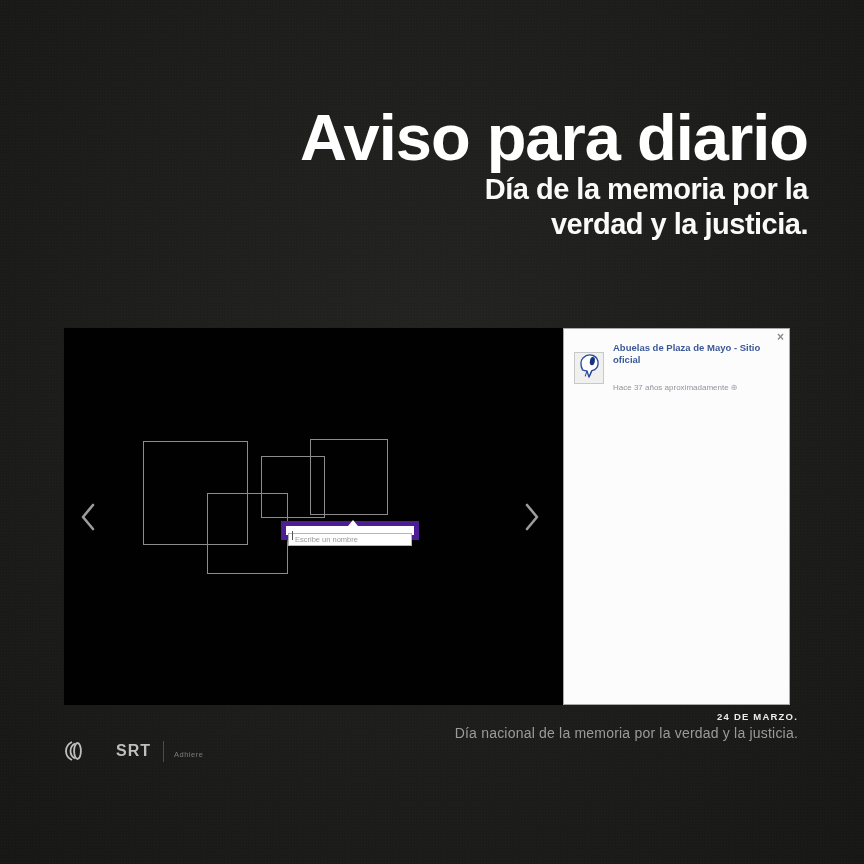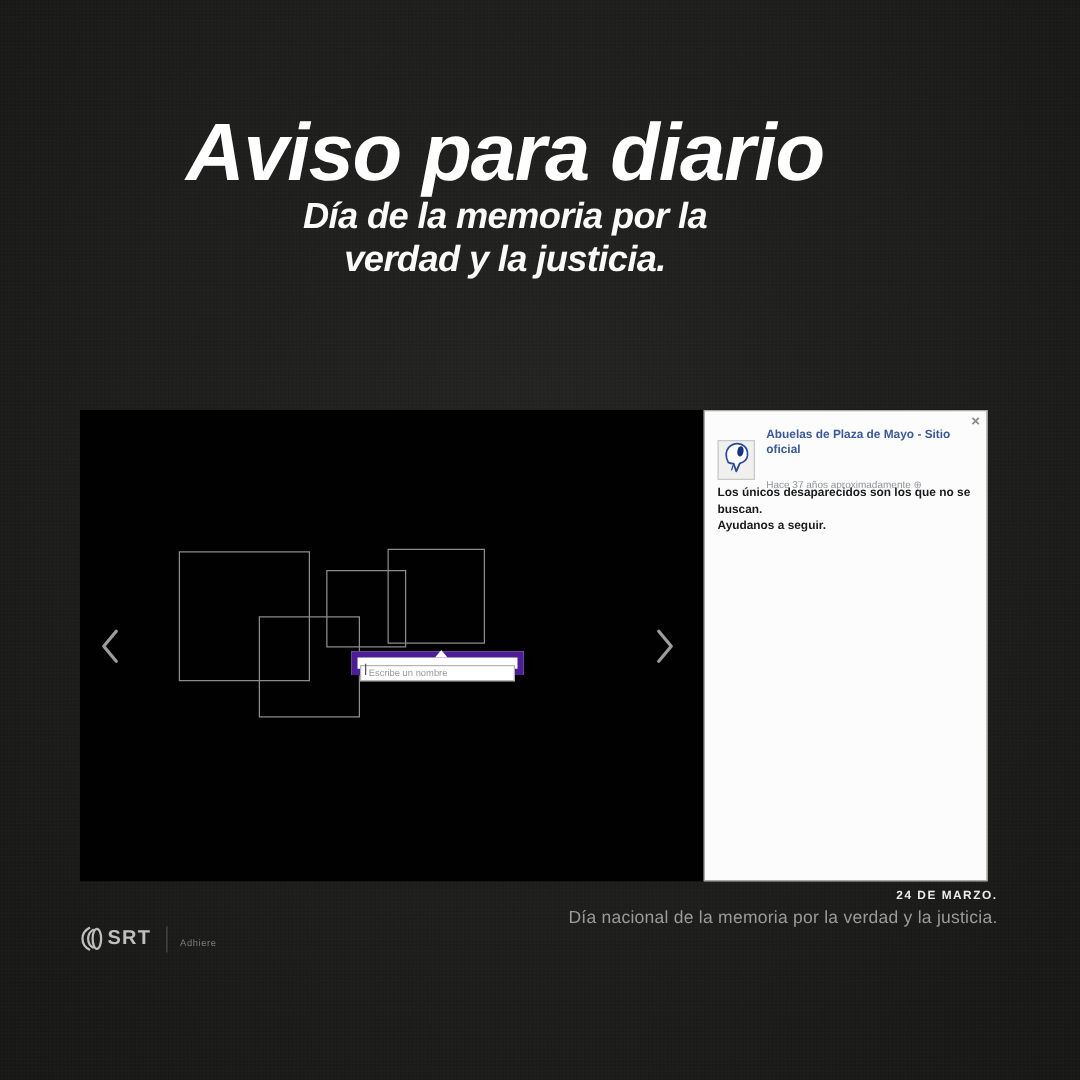--- a/index.html
+++ b/index.html
@@ -13,21 +13,21 @@
     position:relative; width:864px; height:864px;
     background:radial-gradient(ellipse at 50% 40%, #232321 0%, #1d1d1b 55%, #171715 100%);
   }
   .page::after{
     content:""; position:absolute; inset:0; pointer-events:none;
     background-image:radial-gradient(rgba(255,255,255,0.025) 1px, transparent 1px);
     background-size:3px 3px;
   }
   
   .header {
-    position:absolute; left:0; top:88px; width:808px; text-align:center; z-index:2;font-style:italic;
+    position:absolute; left:0; top:104px; width:808px; text-align:right; z-index:2;
   }
   .title {
     font-size:65px; font-weight:bold; color:#ffffff; letter-spacing:-1px; line-height:1.05;
   }
   .subtitle {
     font-size:29px; font-weight:bold; color:#fafafa;
     line-height:35px; white-space:pre-line; letter-spacing:-0.5px;
   }
   
   .mockup {
@@ -91,21 +91,21 @@
   }
   .fb-meta .globe { font-size:8px; color:#9aa0a8; }
   .fb-body {
     position:absolute; left:10px; top:59px; width:210px;
     font-size:9.5px; font-weight:bold; color:#1a1a1a; line-height:13px; white-space:pre-line;
   }
   
   .footer-left {
     position:absolute; left:64px; top:740px; display:flex; align-items:center; z-index:2;
   }
-  .srt-logo { display:flex; align-items:center; }
+  .srt-logo { display:flex; align-items:center;gap:30px; }
   .srt-logo svg { display:block; }
   .srt-text {
     margin-left:2px; font-size:16px; font-weight:bold; color:#bfbfbf; letter-spacing:1px;
   }
   .footer-divider {
     width:1px; height:21px; background:#4d4d4d; margin:0 10px 0 12px;
   }
   .adhiere {
     font-size:7.5px; color:#7d7d7d; letter-spacing:0.5px; align-self:flex-end; margin-bottom:3px;
   }
@@ -177,22 +177,20 @@
         <div class="fb-headtext">
           <a class="fb-pagename" href="#">Abuelas de Plaza de Mayo - Sitio
 oficial</a>
           <div class="fb-meta">
             <span>Hace 37 años aproximadamente</span>
             <span class="globe">⊕</span>
           </div>
         </div>
       </div>
 
-      <div class="fb-body">Los únicos desaparecidos son los que no se buscan.
-Ayudanos a seguir.</div>
     </div>
   </div>
 
   <div class="footer-left">
     <div class="srt-logo">
       <span>
         <svg width="20" height="22" viewBox="0 0 20 22">
           <path d="M8 2 Q2 5 2 11 Q2 17 8 20" fill="none" stroke="#bfbfbf" stroke-width="1.8"></path>
           <path d="M11 3.5 Q6.5 6 6.5 11 Q6.5 16 11 18.5" fill="none" stroke="#bfbfbf" stroke-width="1.8"></path>
           <ellipse cx="13.5" cy="11" rx="3.4" ry="8" fill="none" stroke="#bfbfbf" stroke-width="1.8"></ellipse>

